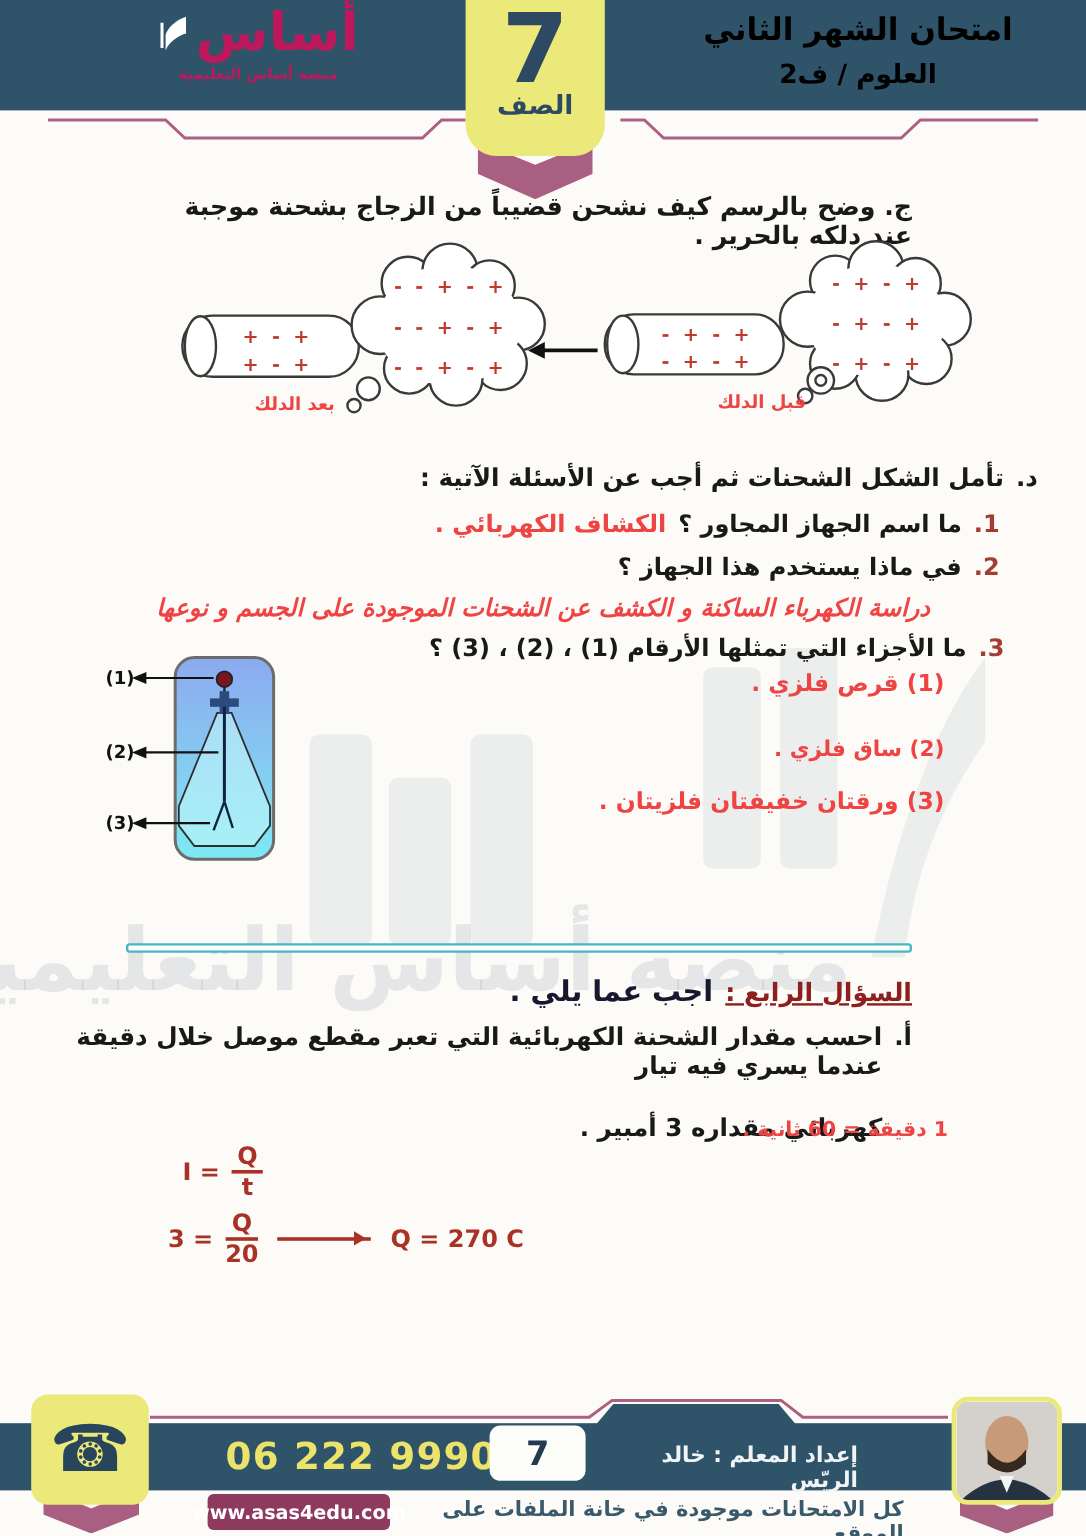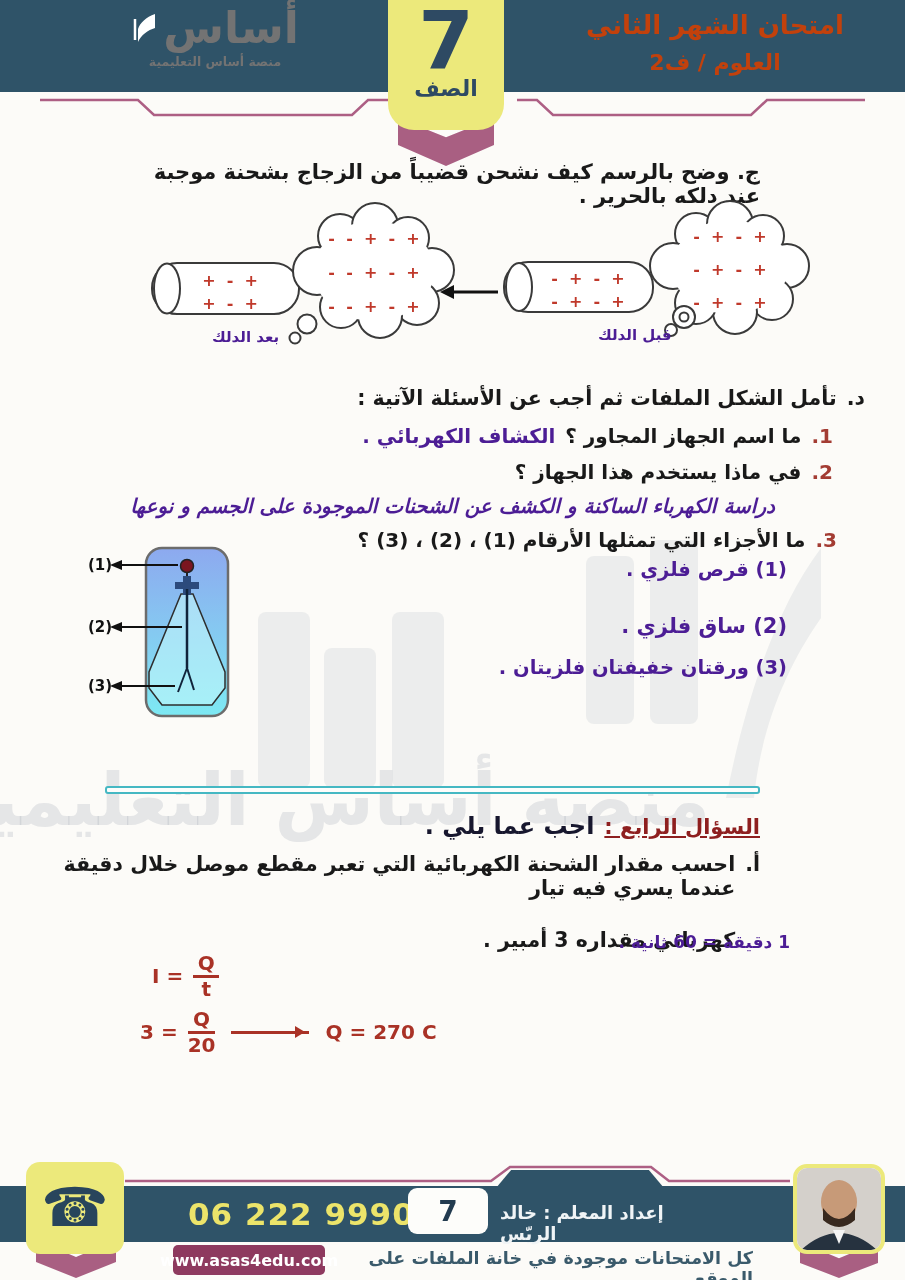--- a/index.html
+++ b/index.html
@@ -2,37 +2,37 @@
 <html lang="ar"><head>
 <meta charset="utf-8">
 <style>
   * { margin:0; padding:0; box-sizing:border-box; }
   html,body { width:905px; height:1280px; }
   body { position:relative; background:#fcfbf8; font-family:"DejaVu Sans",sans-serif; overflow:hidden; }
   .abs { position:absolute; }
 
   
   .header-bar { top:0; left:0; width:905px; height:92px; background:#2f5368; }
-  .logo { left:100px; top:4px; width:230px; text-align:center; color:#737373; }
+  .logo { left:100px; top:4px; width:230px; text-align:center; color:#be185d; }
   .logo-row { display:flex; align-items:center; justify-content:center; gap:6px; direction:rtl; }
   .logo-name { font-size:44px; font-weight:bold; line-height:1.1; }
   .logo-sub { font-size:12.5px; font-weight:bold; margin-top:2px; letter-spacing:.5px; }
-  .header-title { right:20px; top:10px; width:340px; text-align:center; color:#c2410c; direction:rtl; }
+  .header-title { right:20px; top:10px; width:340px; text-align:center; color:#000000; direction:rtl; }
   .ht1 { font-size:26px; font-weight:bold; }
   .ht2 { font-size:22px; font-weight:bold; margin-top:10px; }
   .grade-badge { left:388px; top:0; width:116px; height:130px; background:#ece97b;
                  border-radius:0 0 26px 26px; text-align:center; z-index:3; }
   .grade-num { font-size:80px; font-weight:bold; color:#2e4a63; line-height:1.02; }
   .grade-label { font-size:22px; font-weight:bold; color:#2e4a63; margin-top:-6px; }
   .grade-chevron { left:398px; top:118px; width:96px; height:48px; background:#a95f82; z-index:2;
                    clip-path:polygon(0 0,50% 40%,100% 0,100% 56%,50% 100%,0 56%); }
 
   
   .artext { direction:rtl; text-align:right; color:#191919; font-weight:600; }
-  .red { color:#4c1d95; }
+  .red { color:#ef4444; }
   .numred { color:#a33c33; font-weight:bold; }
   .rowflex { display:flex; direction:rtl; gap:10px; align-items:baseline; }
 
   
   .wm { background:rgba(150,160,172,0.15); border-radius:8px; }
   .wm-text { left:50px; top:758px; width:660px; font-size:72px; font-weight:bold;
              color:rgba(140,152,163,0.20); direction:rtl; text-align:center; white-space:nowrap; }
 
   
   .divider { left:105px; top:786px; width:655px; height:8px; border:2px solid #45b8c3;
@@ -51,21 +51,21 @@
   
   .footer-bar { left:0; top:1186px; width:905px; height:56px; background:#2f5368; }
   .footer-bump { left:496px; top:1170px; width:168px; height:18px; background:#2f5368;
                  clip-path:polygon(0 100%,9% 0,91% 0,100% 100%); }
   .footer-phone { left:188px; top:1196px; font-size:31px; font-weight:bold; color:#ece46a;
                   letter-spacing:1px; z-index:4; }
   .page-box { left:408px; top:1188px; width:80px; height:46px; background:#fdfdfa; border-radius:9px;
               display:flex; align-items:center; justify-content:center; font-size:28px; font-weight:bold;
               color:#223b4f; z-index:4; }
   .footer-teacher { left:500px; top:1202px; width:215px; color:#f0f4f6; font-size:18px; font-weight:600;
-                    direction:rtl; text-align:left; z-index:4; }
+                    direction:rtl; text-align:right; z-index:4; }
   .badge { background:#ece97b; border-radius:14px; z-index:5; }
   .chev { background:#a95f82; clip-path:polygon(0 0,50% 45%,100% 0,100% 58%,50% 100%,0 58%); z-index:4; }
   .site-box { left:173px; top:1245px; width:152px; height:30px; background:#8e3a5f; border-radius:5px;
               color:#fff; font-weight:bold; font-size:16px; display:flex; align-items:center;
               justify-content:center; z-index:4; }
   .bottom-text { left:325px; top:1248px; width:428px; direction:rtl; text-align:right; color:#3a5a6b;
                  font-weight:bold; font-size:17.5px; z-index:4; }
 </style>
 </head>
 <body>
@@ -170,21 +170,21 @@
     <text x="590" y="79">-&nbsp;&nbsp;+&nbsp;&nbsp;-&nbsp;&nbsp;+</text>
     <text x="590" y="112">-&nbsp;&nbsp;+&nbsp;&nbsp;-&nbsp;&nbsp;+</text>
   </g>
 </svg>
 
 <div class="abs red" style="left:212px;top:328px;font-size:15px;font-weight:bold;direction:rtl;">بعد الدلك</div>
 <div class="abs red" style="left:598px;top:326px;font-size:15px;font-weight:bold;direction:rtl;">قبل الدلك</div>
 
 <div class="abs artext rowflex" style="right:40px;top:386px;font-size:20.5px;">
   <span>د.</span>
-  <span>تأمل الشكل الملفات ثم أجب عن الأسئلة الآتية :</span>
+  <span>تأمل الشكل الشحنات ثم أجب عن الأسئلة الآتية :</span>
 </div>
 
 <div class="abs artext rowflex" style="right:72px;top:424px;font-size:20px;">
   <span class="numred">1.</span>
   <span>ما اسم الجهاز المجاور ؟</span>
   <span class="red">الكشاف الكهربائي .</span>
 </div>
 
 <div class="abs artext rowflex" style="right:72px;top:460px;font-size:20px;">
   <span class="numred">2.</span>
@@ -192,21 +192,21 @@
 </div>
 
 <div class="abs artext red" style="right:130px;top:494px;font-size:20px;font-style:italic;">دراسة الكهرباء الساكنة و الكشف عن الشحنات الموجودة على الجسم و نوعها</div>
 
 <div class="abs artext rowflex" style="right:68px;top:528px;font-size:20px;">
   <span class="numred">3.</span>
   <span>ما الأجزاء التي تمثلها الأرقام (1) ، (2) ، (3) ؟</span>
 </div>
 
 <div class="abs artext red" style="right:118px;top:558px;font-size:19.5px;">(1) قرص فلزي .</div>
-<div class="abs artext red" style="right:118px;top:614px;font-size:21px;">(2) ساق فلزي .</div>
+<div class="abs artext red" style="right:118px;top:614px;font-size:18px;">(2) ساق فلزي .</div>
 <div class="abs artext red" style="right:118px;top:656px;font-size:19.5px;">(3) ورقتان خفيفتان فلزيتان .</div>
 
 <svg class="abs" style="left:78px;top:540px;" width="165" height="200" viewBox="0 0 165 200" font-family="DejaVu Sans, sans-serif">
   <defs>
     <linearGradient id="esg" x1="0" y1="0" x2="0" y2="1">
       <stop offset="0" stop-color="#8da9ef"></stop>
         <stop offset="1" stop-color="#7de9f3"></stop>
     </linearGradient>
   </defs>
   <rect x="68" y="8" width="82" height="168" rx="16" fill="url(#esg)" stroke="#6c6c6c" stroke-width="2.5"></rect>

